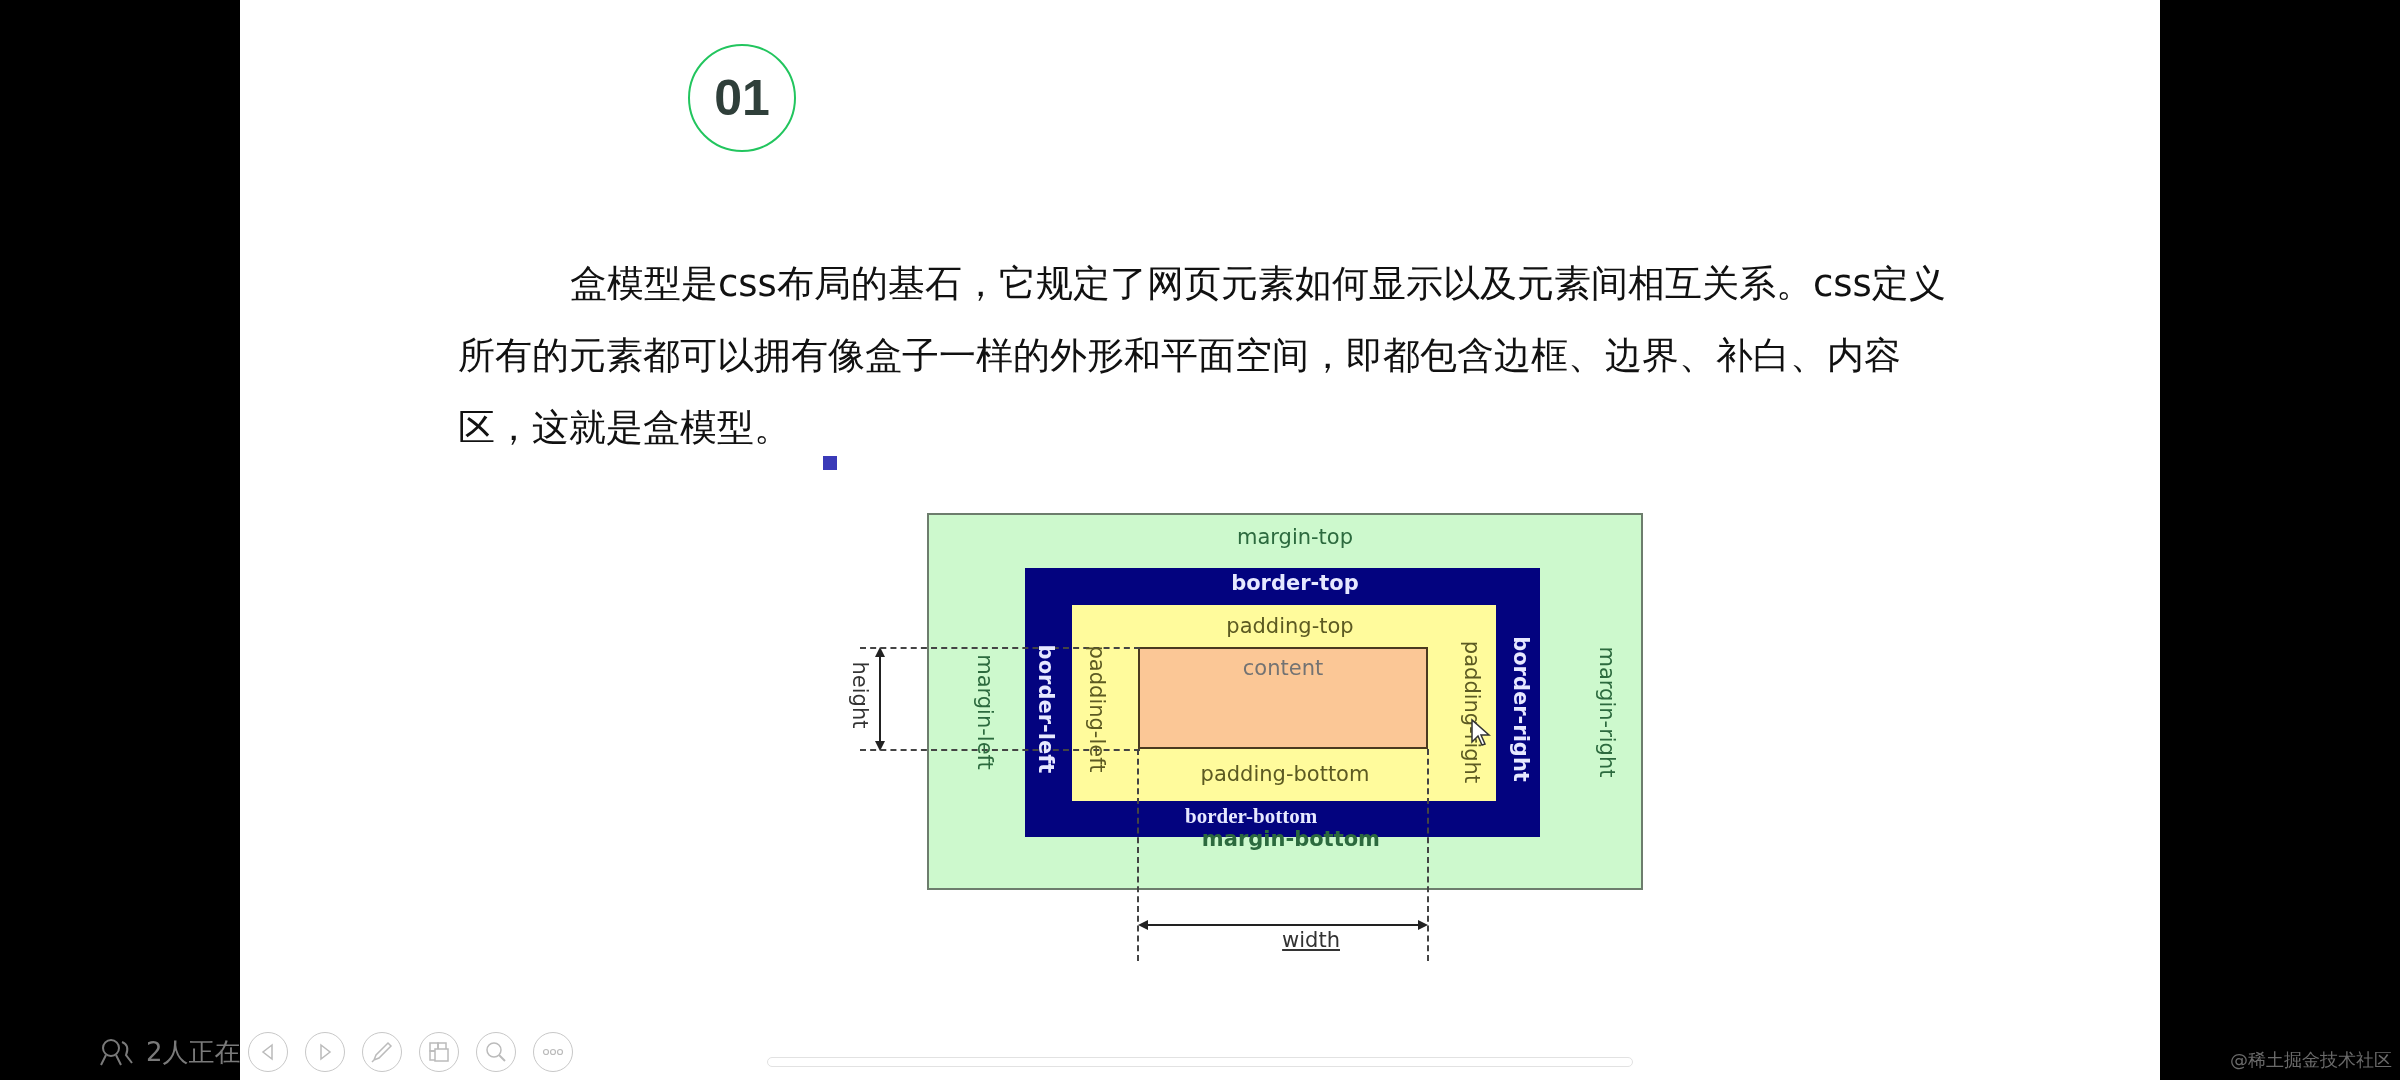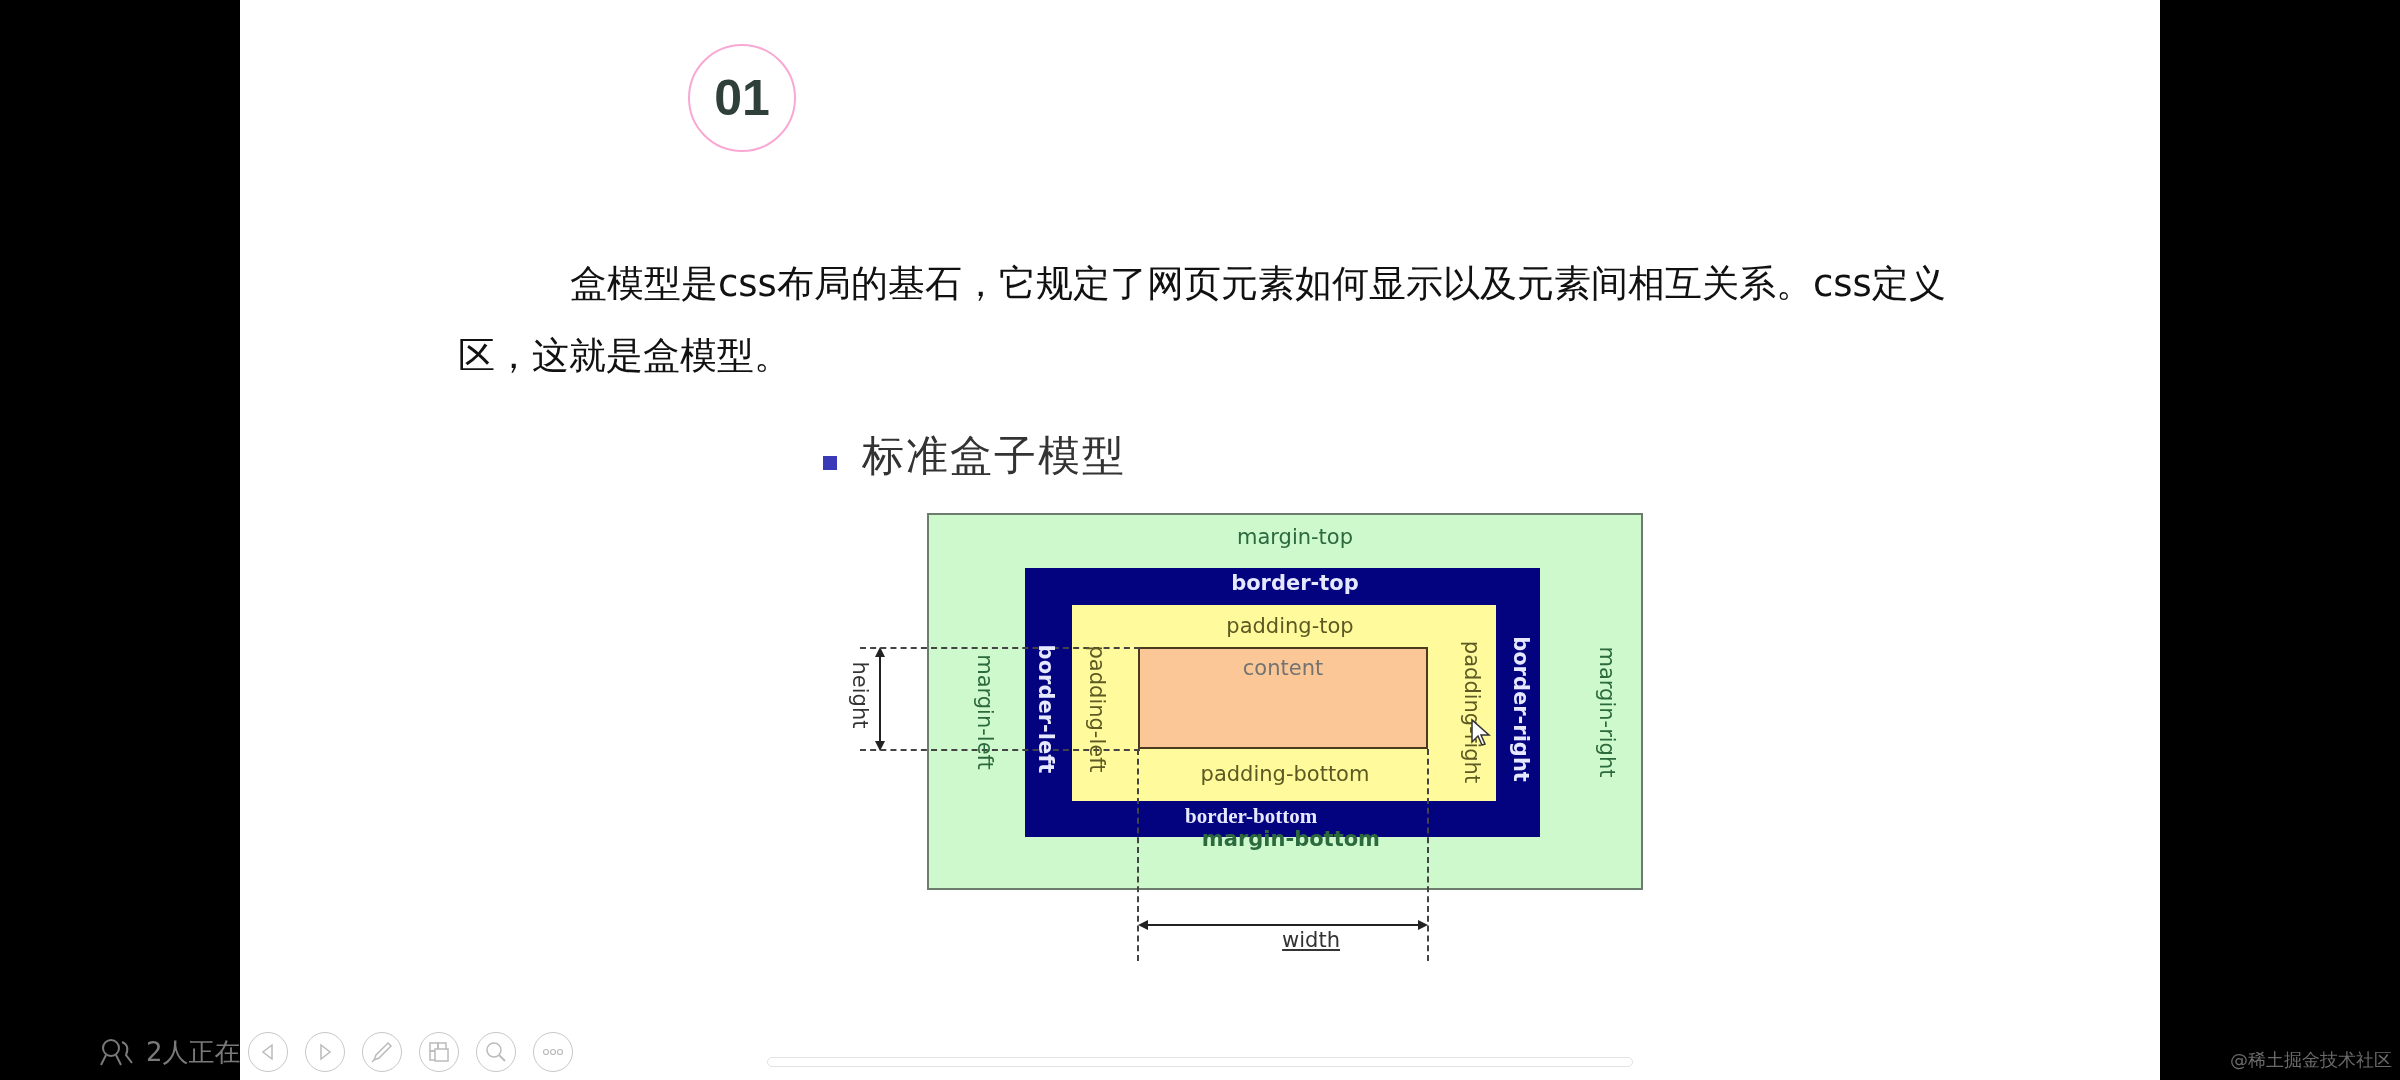--- a/index.html
+++ b/index.html
@@ -14,21 +14,21 @@
   .header-bar {
     position: absolute; left: 0; top: 45px; width: 500px; height: 108px; background: #0b5088;
   }
   .header-icon { position: absolute; left: 25px; top: 22px; width: 72px; height: 64px; }
   .header-title {
     position: absolute; left: 122px; top: 30px; color: #e8f6ff; font-size: 33px; line-height: 44px;
     font-family: "Liberation Sans", sans-serif;
   }
   .badge-circle {
     position: absolute; left: 448px; top: 44px; width: 108px; height: 108px; border-radius: 50%;
-    background: #fff; border: 2px solid #f9a8d4; box-sizing: border-box;
+    background: #fff; border: 2px solid #22c55e; box-sizing: border-box;
     display: flex; align-items: center; justify-content: center;
   }
   .badge-num { font-size: 50px; font-weight: bold; color: #2f3f3a; font-family: "Liberation Sans", sans-serif; }
 
   
   .para {
     position: absolute; left: 178px; top: 248px; width: 1640px; font-size: 37px; line-height: 72px;
     color: #111; font-family: "DejaVu Sans", sans-serif; margin-left: 40px;
   }
   .para .line { white-space: nowrap; display: block; }
@@ -79,25 +79,25 @@
 <body>
 
 <div class="slide">
 
   <div class="badge-circle">
     <span class="badge-num">01</span>
   </div>
 
   <div class="para">
     <span class="line indent">盒模型是css布局的基石，它规定了网页元素如何显示以及元素间相互关系。css定义</span>
+    <span class="line">所有的元素都可以拥有像盒子一样的外形和平面空间，即都包含边框、边界、补白、内容</span>
     <span class="line">区，这就是盒模型。</span>
   </div>
 
   <div class="diagram-bullet"></div>
-  <div class="diagram-title-text">标准盒子模型</div>
 
   <div>
     <div class="box margin-box"></div>
     <div class="box border-box"></div>
     <div class="box padding-box"></div>
     <div class="box content-box"></div>
 
     <div class="dash-h" style="left:620px; top:647px; width:280px;"></div>
     <div class="dash-h" style="left:620px; top:749px; width:280px;"></div>
 

